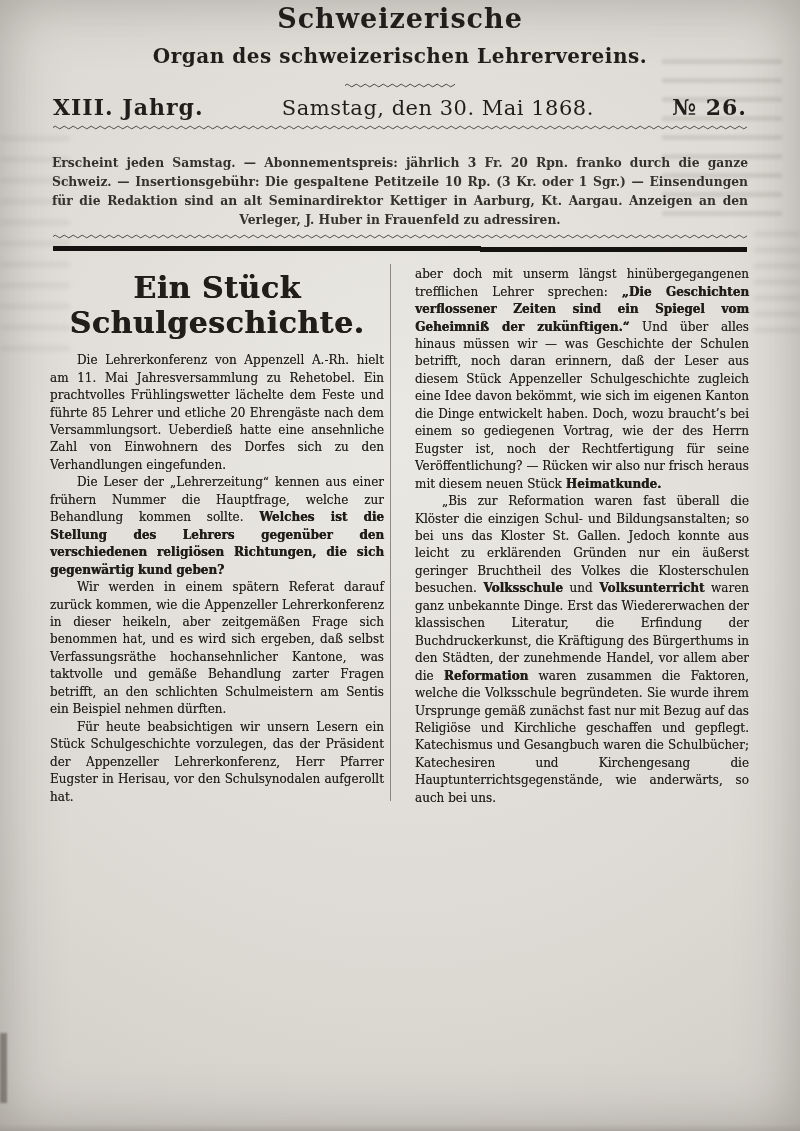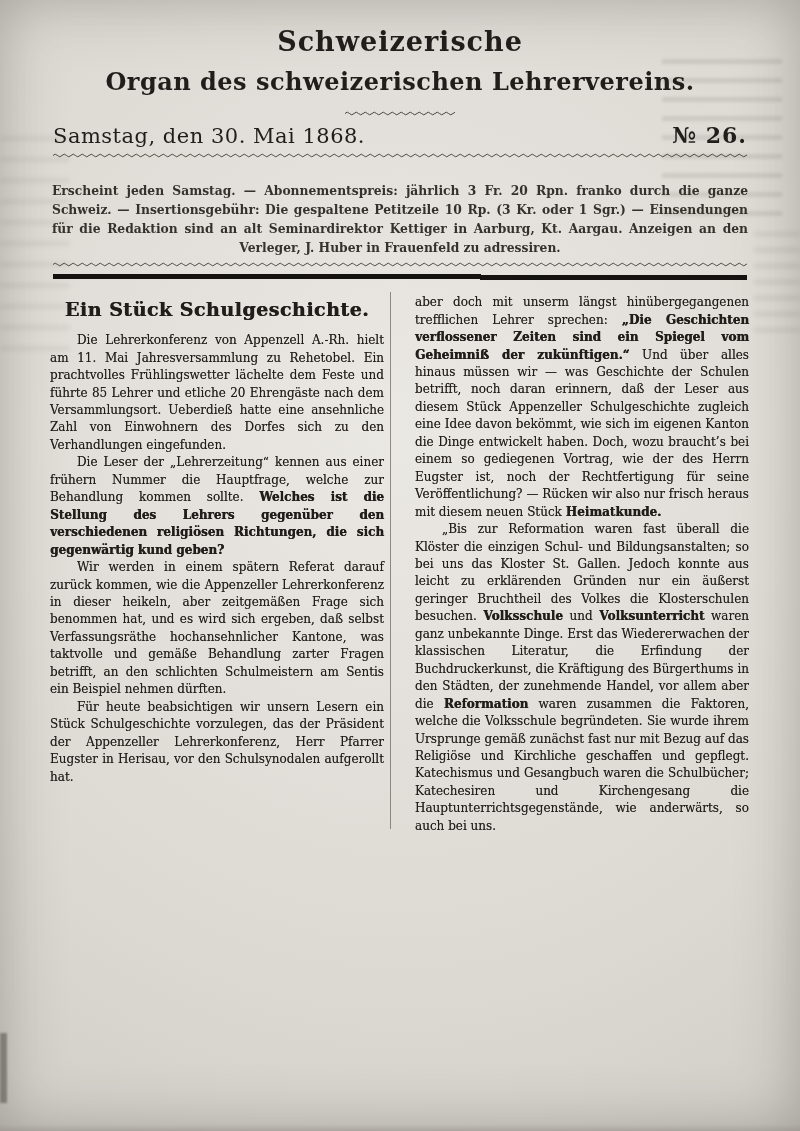--- a/index.html
+++ b/index.html
@@ -24,27 +24,27 @@
   .smudge-tr{right:18px;top:45px;width:120px;height:180px;opacity:.16;filter:blur(1.5px);
     background:repeating-linear-gradient(180deg,transparent 0 14px,#6d675f 14px 19px);}
   .smudge-tl{left:0;top:120px;width:70px;height:240px;opacity:.10;filter:blur(2px);
     background:repeating-linear-gradient(180deg,transparent 0 16px,#6d675f 16px 21px);}
   .smudge-r{right:0;top:220px;width:46px;height:120px;opacity:.12;filter:blur(2px);
     background:repeating-linear-gradient(180deg,transparent 0 12px,#5a554e 12px 16px);}
   .smudge-bl{left:0;bottom:28px;width:7px;height:70px;opacity:.45;background:#3a362f;filter:blur(1px);}
   .edge-bottom{left:0;bottom:0;width:100%;height:7px;opacity:.35;
     background:linear-gradient(180deg,transparent,#8b867e);}
   
-  header{position:relative;text-align:center;padding-top:26px;}
+  header{position:relative;text-align:center;padding-top:3px;}
   .kicker{font-size:27px;font-weight:700;letter-spacing:1px;}
   .big-title{
     font-size:95px;line-height:1.05;font-weight:700;letter-spacing:-3px;
     margin-top:8px;text-shadow:1px 0 0 currentColor;
   }
-  .subtitle{font-size:24px;font-weight:700;margin-top:10px;letter-spacing:.5px;}
+  .subtitle{font-size:20px;font-weight:700;margin-top:10px;letter-spacing:.5px;}
   .squiggle{margin:14px auto 0;display:block;}
   .issue-row{
     width:694px;margin:6px auto 0;display:flex;align-items:baseline;
     justify-content:space-between;font-size:21px;
   }
   .issue-row .vol,.issue-row .no{font-weight:700;font-size:22px;letter-spacing:1px;}
   .issue-row .date{font-size:21px;letter-spacing:.5px;}
   .wavy{display:block;margin:4px auto 0;}
   .imprint{
     width:696px;margin:23px auto 0;font-size:12.3px;line-height:1.55;font-weight:700;
@@ -54,21 +54,21 @@
   .bar-seg{position:absolute;height:4.5px;background:#15130f;}
   .bar-seg.left{left:0;top:2px;width:428px;}
   .bar-seg.right{left:427px;top:3px;width:267px;}
   
   .columns{position:relative;width:700px;margin:8px auto 0;display:flex;}
   .col{width:334px;}
   .col.left{margin-right:0;}
   .col.right{margin-left:31px;}
   .col-divider{position:absolute;left:340px;top:2px;bottom:6px;width:1px;background:#5d5850;opacity:.65;}
   h2.art-title{
-    text-align:center;font-size:19px;font-weight:700;letter-spacing:.5px;
+    text-align:center;font-size:30px;font-weight:700;letter-spacing:.5px;
     margin:8px 0 12px 0;text-shadow:.5px 0 0 currentColor;
   }
   p.para{
     font-size:12px;line-height:1.455;text-align:justify;color:var(--ink);
     text-shadow:0 0 .4px rgba(20,18,15,.55);
   }
   p.para.indent{text-indent:27px;}
   p.para span.b{font-weight:700;text-shadow:.4px 0 0 currentColor;}
   .col.right{padding-top:4px;}
 </style>
@@ -90,20 +90,21 @@
     <svg class="squiggle" width="110" height="6">
       <defs>
           <pattern id="sq1" width="9" height="6" patternUnits="userSpaceOnUse">
         <path d="M0 3.5 Q 2.25 0.8 4.5 3.5 T 9 3.5" fill="none" stroke="#4a453e" stroke-width="1"></path>
       </pattern>
         </defs>
       <rect width="110" height="6" fill="url(#sq1)"></rect>
     </svg>
 
     <div class="issue-row">
+      <span class="vol">XIII. Jahrg.</span>
       <span class="date">Samstag, den 30. Mai 1868.</span>
       <span class="no">№ 26.</span>
     </div>
 
     <svg class="wavy" width="694" height="6">
       <defs>
           <pattern id="wv1" width="9" height="6" patternUnits="userSpaceOnUse">
         <path d="M0 3.5 Q 2.25 0.8 4.5 3.5 T 9 3.5" fill="none" stroke="#3d3933" stroke-width="0.9"></path>
       </pattern>
         </defs>

